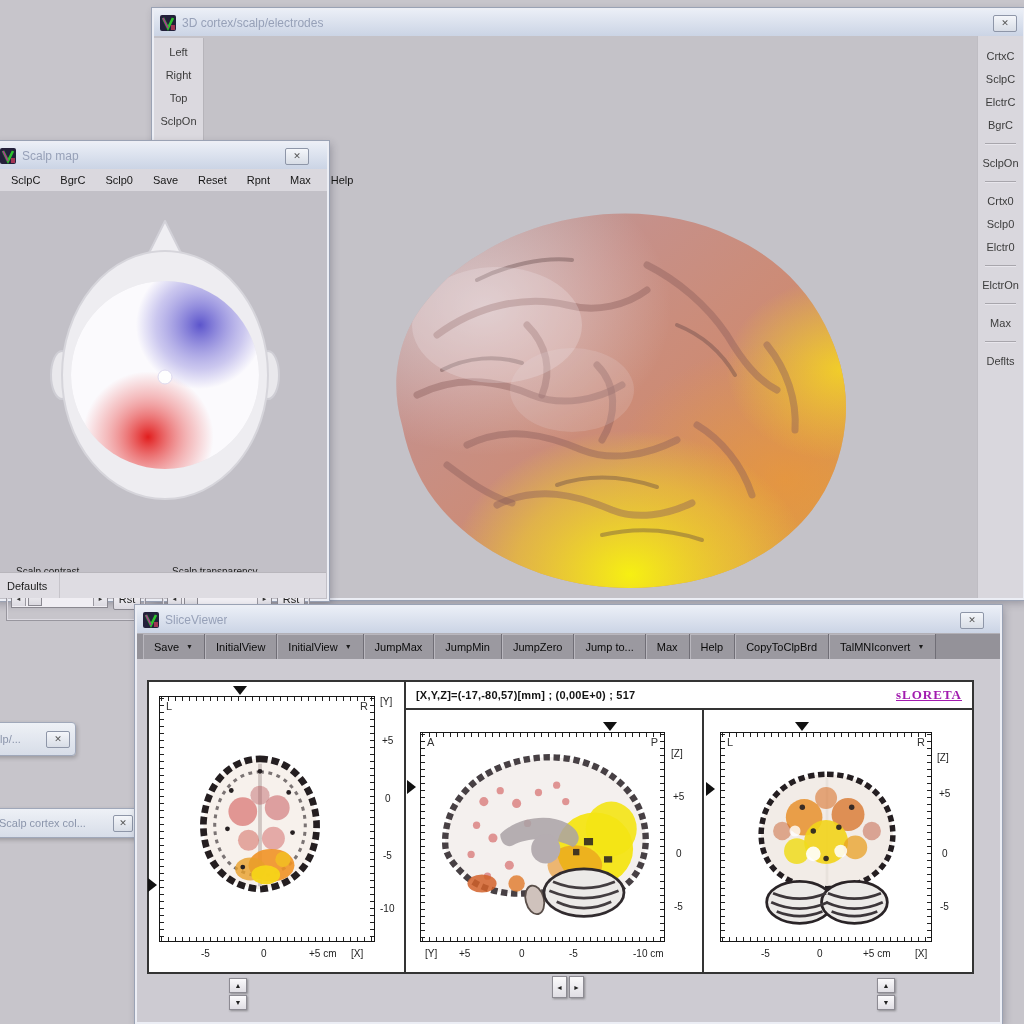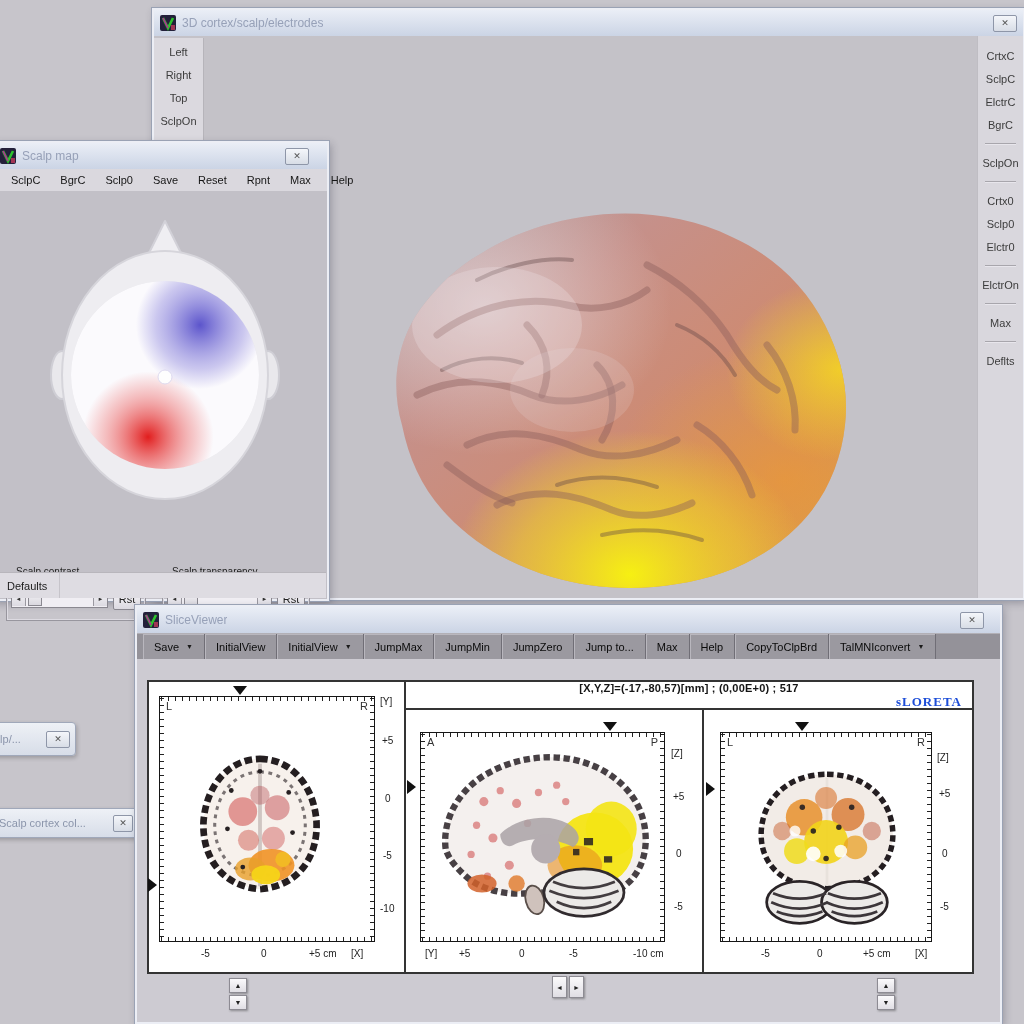--- a/index.html
+++ b/index.html
@@ -57,23 +57,23 @@
   
   .winslice{left:135px;top:605px;width:867px;height:419px;background:#cdcbd2;}
   .slicemenu{position:absolute;left:0;right:0;top:26px;height:26px;background:#949299;display:flex;align-items:stretch;
              padding-left:6px;border-top:1px solid #b2b0b6;box-sizing:border-box;}
   .smi{border:0;font-family:inherit;font-size:11px;color:#0a0a0a;background:#9b99a0;margin:0;padding:0 11px;
        display:flex;align-items:center;gap:7px;border-right:1px solid #706e76;box-shadow:inset 1px 1px 0 #b9b7be;cursor:default;}
   .ddarrow{font-size:7px;color:#1a1a1a;}
   .sliceclient{position:absolute;left:10px;top:73px;width:823px;height:290px;background:#fff;border:2px solid #343434;box-sizing:content-box;}
   .divider{position:absolute;top:0;bottom:0;width:2px;background:#343434;}
   .readout{position:absolute;left:257px;right:0;top:0;height:28px;border-bottom:2px solid #343434;background:#fff;
-           display:flex;align-items:center;padding:0 10px;box-sizing:border-box;flex-direction:column;}
+           display:flex;align-items:center;padding:0 10px;box-sizing:border-box;}
   .rotext{font-size:11px;font-weight:700;color:#141414;letter-spacing:.2px;}
-  .brand{margin-left:auto;font-family:"Liberation Serif",serif;font-weight:700;font-size:13px;color:#1d4ed8;letter-spacing:1px;}
+  .brand{margin-left:auto;font-family:"Liberation Serif",serif;font-weight:700;font-size:13px;color:#a21caf;letter-spacing:1px;text-decoration:underline;}
   .frame{position:absolute;background:#fff;border:1px solid #161616;box-sizing:border-box;}
   .ticks-h{position:absolute;left:1px;right:1px;height:4px;
            background-image:repeating-linear-gradient(to right,#222 0,#222 1px,transparent 1px,transparent 7px);}
   .ticks-v{position:absolute;top:1px;bottom:1px;width:4px;
            background-image:repeating-linear-gradient(to bottom,#222 0,#222 1px,transparent 1px,transparent 7px);}
   .tt{top:0}.tb{bottom:0}.tl{left:0}.tr{right:0}
   .corner{position:absolute;top:3px;font-size:11px;color:#333;}
   .cl{left:6px}.cr{right:6px}
   .axlbl{position:absolute;font-size:10px;color:#222;white-space:nowrap;}
   .mkd{position:absolute;width:0;height:0;border-left:7px solid transparent;border-right:7px solid transparent;

